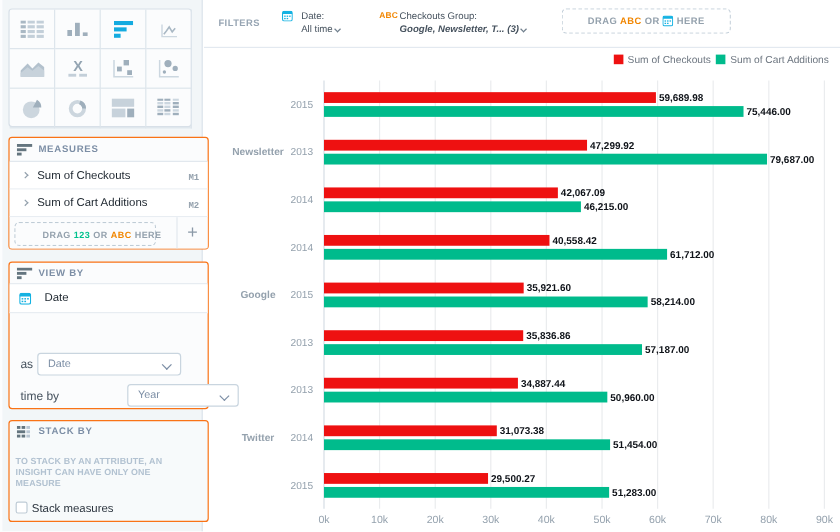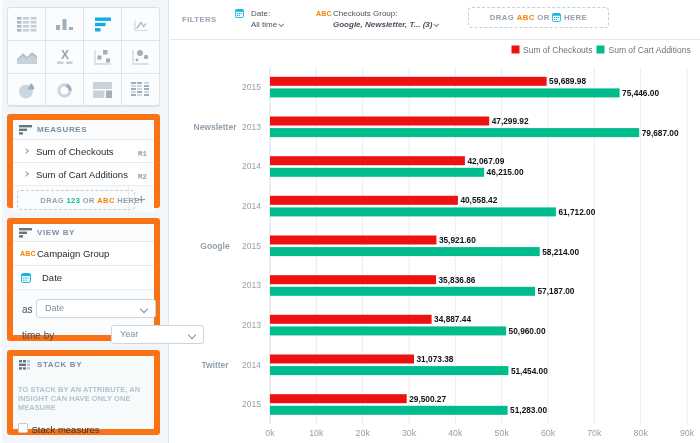--- a/index.html
+++ b/index.html
@@ -3,21 +3,21 @@
 <meta charset="utf-8">
 <style>
 * { margin:0; padding:0; box-sizing:border-box; }
 html,body { width:700px; height:443px; overflow:hidden; background:#fff;
   font-family:"Liberation Sans", sans-serif; }
 #page { position:relative; width:700px; height:443px; }
 .abs { position:absolute; }
 
 #sidebar { left:0; top:0; width:169px; height:443px; background:#f2f6f8; border-right:1px solid #dce4ec; }
 #lstrip { left:0; top:0; width:2px; height:443px; background:#fcfdfe; z-index:5; }
-.box { position:absolute; left:7px; width:153px; background:#fbfcfd; border:6px solid #f97316; border-radius:3px; }
+.box { position:absolute; left:7px; width:167px; background:#fbfcfd; border:1px solid #f97316; border-radius:3px; }
 .bhead { height:20px; line-height:20px; font-size:8px; font-weight:bold; letter-spacing:.6px;
   color:#7c8ea5; border-bottom:1px solid #e2e8ee; padding-left:24px; position:relative; }
 .bhead svg { position:absolute; left:6px; top:5px; }
 .mrow { position:relative; height:23px; line-height:23px; background:#fff; font-size:9.5px; color:#1c252e;
   border-bottom:1px solid #e8edf2; padding-left:23px; }
 .mtag { position:absolute; right:7px; top:3px; font-family:"Liberation Mono",monospace; font-size:7.5px; color:#94a1ad; font-weight:bold;}
 .chev { position:absolute; left:11px; top:9px; width:4px; height:4px; border:solid #94a1ad; border-width:1.2px 1.2px 0 0; transform:rotate(45deg); }
 .grid { position:absolute; left:7px; top:7px; width:153px; height:99px; background:#fbfcfd;
   border:1px solid #d8e0e8; border-radius:3px; }
 .cell { position:absolute; width:38px; height:33px; border-right:1px solid #dde5ec; border-bottom:1px solid #dde5ec;
@@ -181,21 +181,20 @@
     </div>
 
     <div class="box" style="top:218px; height:123px;">
       <div class="bhead" style="height:18px; line-height:18px;"><svg width="13" height="11" viewBox="0 0 13 11" style="top:4px">
             <g fill="#64757f">
               <rect x="0" y="0" width="13" height="2.4"></rect>
               <rect x="0" y="3.6" width="8" height="2.4"></rect>
               <rect x="0" y="7.2" width="4" height="2.4"></rect>
             </g>
           </svg>VIEW BY</div>
-      <div class="mrow" style="height:24px; line-height:24px; padding-left:24px;"><span class="abc" style="position:absolute; left:7px; top:0;">ABC</span>Campaign Group</div>
       <div class="mrow" style="height:24px; line-height:24px; padding-left:29px;"><svg width="10" height="10" viewBox="0 0 10 10" style="position:absolute; left:8px; top:7px;">
             <rect x="0.5" y="0.5" width="9" height="9" rx="1.6" fill="#fff" stroke="#14b2e2" stroke-width="1"></rect>
             <path d="M0.5,2.1 Q0.5,0.5 2.1,0.5 L7.9,0.5 Q9.5,0.5 9.5,2.1 L9.5,3 L0.5,3 Z" fill="#14b2e2"></path>
             <g fill="#14b2e2">
               <rect x="2" y="4.4" width="1.4" height="1.2"></rect>
               <rect x="4.3" y="4.4" width="1.4" height="1.2"></rect>
               <rect x="6.6" y="4.4" width="1.4" height="1.2"></rect>
               <rect x="2" y="6.6" width="1.4" height="1.2"></rect>
               <rect x="4.3" y="6.6" width="1.4" height="1.2"></rect>
             </g>

